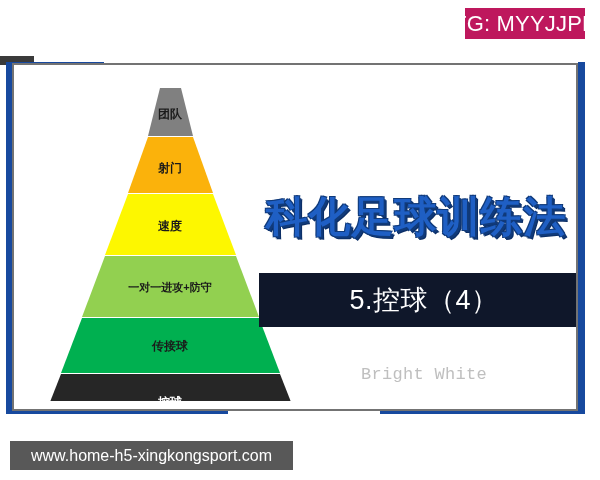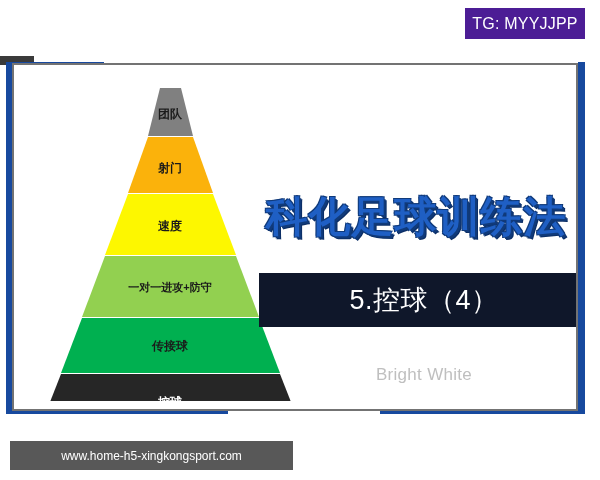--- a/index.html
+++ b/index.html
@@ -15,23 +15,23 @@
     font-family: "Liberation Sans", "DejaVu Sans", sans-serif;
   }
 
   
   .tg-badge {
     position: absolute;
     top: 8px;
     left: 465px;
     width: 120px;
     height: 31px;
-    background: #4c1d95;
+    background: #be185d;
     color: #ffffff;
-    font-size: 16px;
+    font-size: 22px;
     letter-spacing: 0.2px;
     display: flex;
     align-items: center;
     justify-content: center;
     white-space: nowrap;
   }
 
   
   .bracket {
     position: absolute;
@@ -150,32 +150,33 @@
   .brightwhite {
     position: absolute;
     left: 245px;
     top: 300px;
     width: 330px;
     text-align: center;
     color: #bfbfbf;
     font-size: 17px;
     font-weight: 400;
     letter-spacing: 0.3px;
+    font-family: Liberation Mono, monospace;
   }
 
   
   .url-bar {
     position: absolute;
     left: 10px;
     top: 441px;
     width: 283px;
     height: 29px;
     background: #585858;
     color: #ffffff;
-    font-size: 12px;
+    font-size: 16px;
     display: flex;
     align-items: center;
     justify-content: center;
     white-space: nowrap;
   }
 </style>
 </head>
 <body>
 
 <div class="tg-badge">

